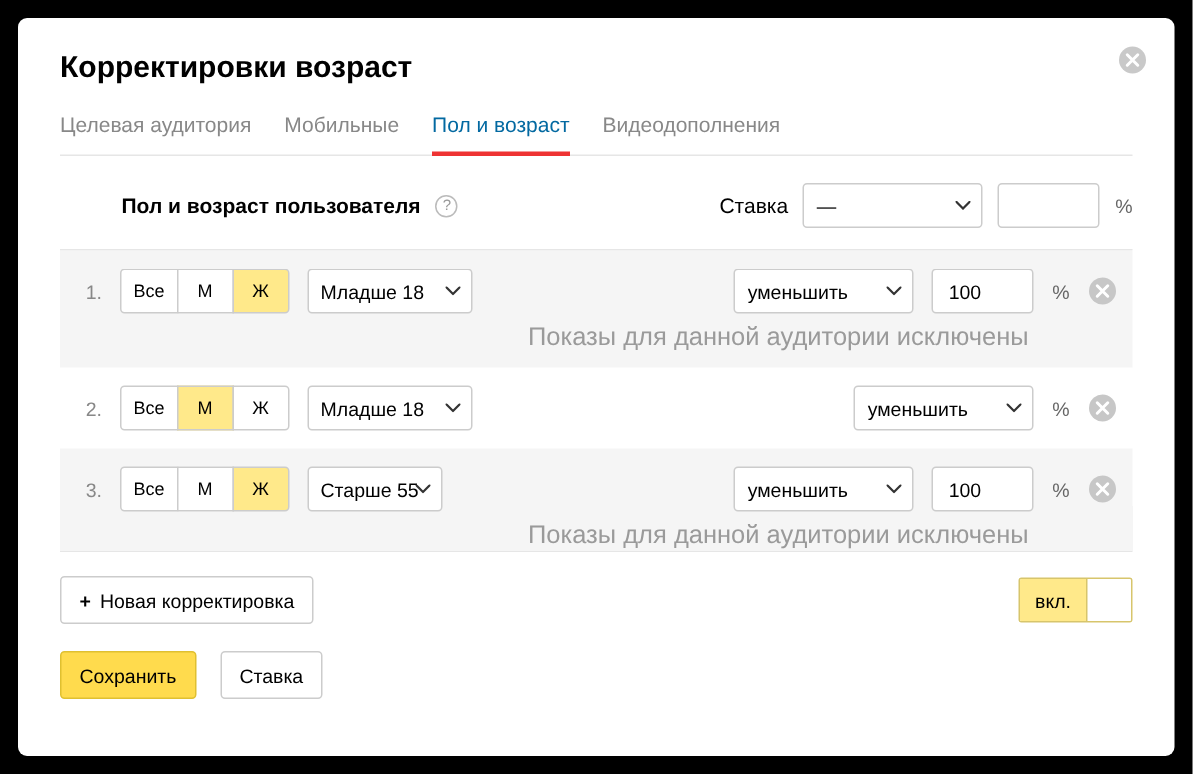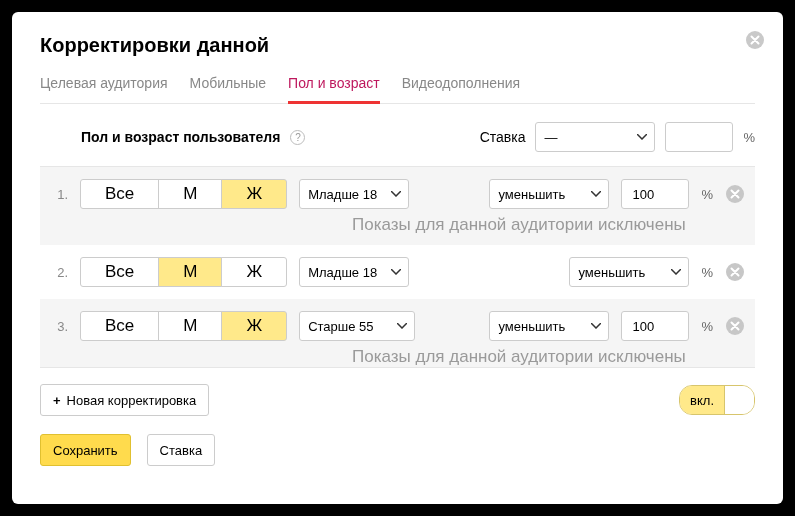--- a/index.html
+++ b/index.html
@@ -43,21 +43,21 @@
   .tab {
     padding: 0 0 10px 0;
     color: #888;
     cursor: pointer;
     font-size: 14px;
     border-bottom: 3px solid transparent;
     margin-bottom: -1px;
     text-align: center;
   }
   .tab.active {
-    color: #be185d;
+    color: #0369a1;
     border-bottom-color: #e33;
   }
   .filter-row {
     display: flex;
     align-items: center;
     gap: 10px;
     margin-bottom: 14px;
   }
   .filter-label {
     font-weight: 700;
@@ -132,22 +132,22 @@
   }
   .seg-group {
     display: inline-flex;
   }
   .seg-group .seg {
     border: 1px solid #ccc;
     height: 30px;
     min-width: 38px;
     display: inline-flex;
     align-items: center; justify-content: center;
-    padding: 0 24px;
-    font-size: 17px;
+    padding: 0 8px;
+    font-size: 12px;
     background: #fff;
     cursor: pointer;
   }
   .seg-group .seg:not(:first-child) { margin-left: -1px; }
   .seg-group .seg:first-child { border-radius: 3px 0 0 3px; }
   .seg-group .seg:last-child { border-radius: 0 3px 3px 0; }
   .seg.active { background: #ffe98a; }
   .row-spacer { flex: 1; }
   .row-del {
     width: 20px; height: 20px;
@@ -173,21 +173,21 @@
     height: 32px;
     font-size: 13px;
   }
   .btn.yellow { background: #ffdb4d; border-color: #e0c030; font-weight: 400; }
   .btn.plain { background: #fff; }
   .btn .plus { font-weight: 700; margin-right: 6px; }
   .toggle {
     display: inline-flex;
     align-items: flex-end;
     border: 1px solid #d7c56c;
-    border-radius: 13px;
+    border-radius: 2px;
     overflow: hidden;
     height: 30px;
     cursor: pointer;
   }
   .toggle .tog-label {
     background: #ffe98a;
     padding: 0 10px;
     height: 100%;
     display: inline-flex;
     align-items: center;
@@ -208,21 +208,21 @@
 <body>
 
 <div class="modal">
   <div class="close-modal">
     <svg viewBox="0 0 20 20" width="20" height="20">
         <circle cx="10" cy="10" r="9" fill="currentColor"></circle>
         <path d="M6.5 6.5l7 7M13.5 6.5l-7 7" stroke="#fff" stroke-width="2" stroke-linecap="round"></path>
       </svg>
   </div>
 
-  <h1>Корректировки данной</h1>
+  <h1>Корректировки возраст</h1>
 
   <div class="tabs" id="tabs">
       <div class="tab">Целевая аудитория</div>
       <div class="tab">Мобильные</div>
       <div class="tab active">Пол и возраст</div>
       <div class="tab">Видеодополнения</div>
     </div>
 
   <div class="filter-row">
     <span class="filter-label">Пол и возраст пользователя</span>
@@ -317,21 +317,21 @@
         </div>
       </div>
       <div class="row">
         <div class="row-main">
           <span class="row-idx">3.</span>
           <span class="seg-group">
             <span class="seg">Все</span>
             <span class="seg">М</span>
             <span class="seg active">Ж</span>
           </span>
-          <div class="dropdown" style="width:116px">
+          <div class="dropdown" style="width:90px">
             <span>Старше 55</span>
             <span class="chev">
               <svg width="10" height="6">
                 <path d="M0 0l5 5 5-5" fill="none" stroke="#333" stroke-width="1.5"></path>
               </svg>
             </span>
           </div>
           <div class="row-spacer"></div>
           <div class="dropdown" style="width:120px">
             <span>уменьшить</span>

